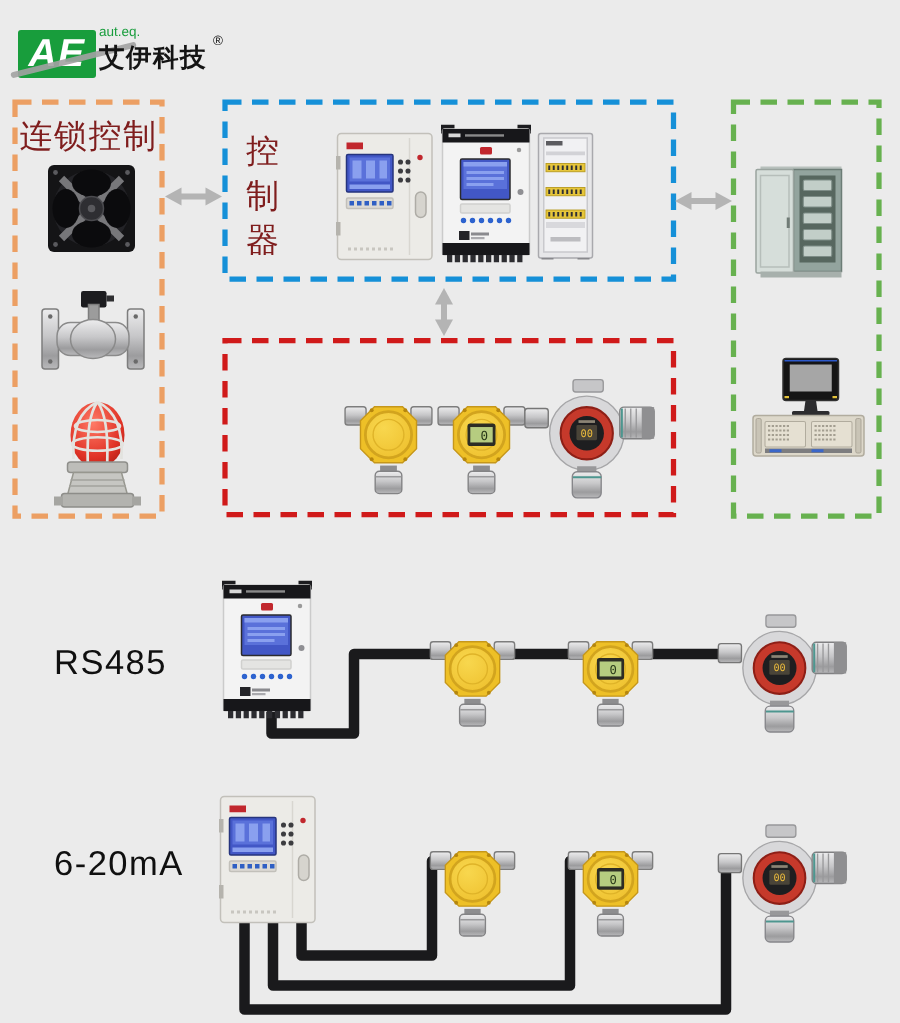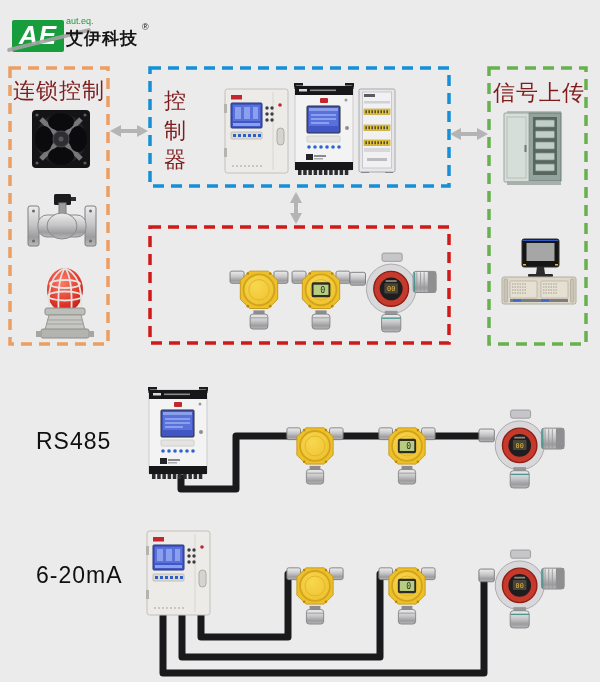--- a/index.html
+++ b/index.html
@@ -64,21 +64,20 @@
     <g fill="none" stroke="#1a1a1c" stroke-width="7" stroke-linejoin="round" stroke-linecap="round">
       <path d="M181,455 V489 H236 V436 H490"></path>
       <path d="M201,600 V637 H288 V574"></path>
       <path d="M182,600 V657 H380 V574"></path>
       <path d="M163,600 V673 H484 V575"></path>
     </g>
   </svg>
 
   <div class="zh" style="left:13px;top:76px">连锁控制</div>
   <div class="zh vert" style="left:162px;top:86px">控制器</div>
-  <div class="zh" style="left:493px;top:78px">信号上传</div>
   <div class="rowlab" style="left:36px;top:428px">RS485</div>
   <div class="rowlab" style="left:36px;top:562px">6-20mA</div>
 
   <svg width="0" height="0" style="position:absolute" aria-hidden="true">
     <defs>
       <linearGradient id="gMetalV" x1="0" y1="0" x2="0" y2="1">
         <stop offset="0" stop-color="#ededee"></stop>
           <stop offset=".45" stop-color="#c7c7c9"></stop>
         <stop offset=".78" stop-color="#9c9c9e"></stop>
           <stop offset="1" stop-color="#b9b9bb"></stop>

